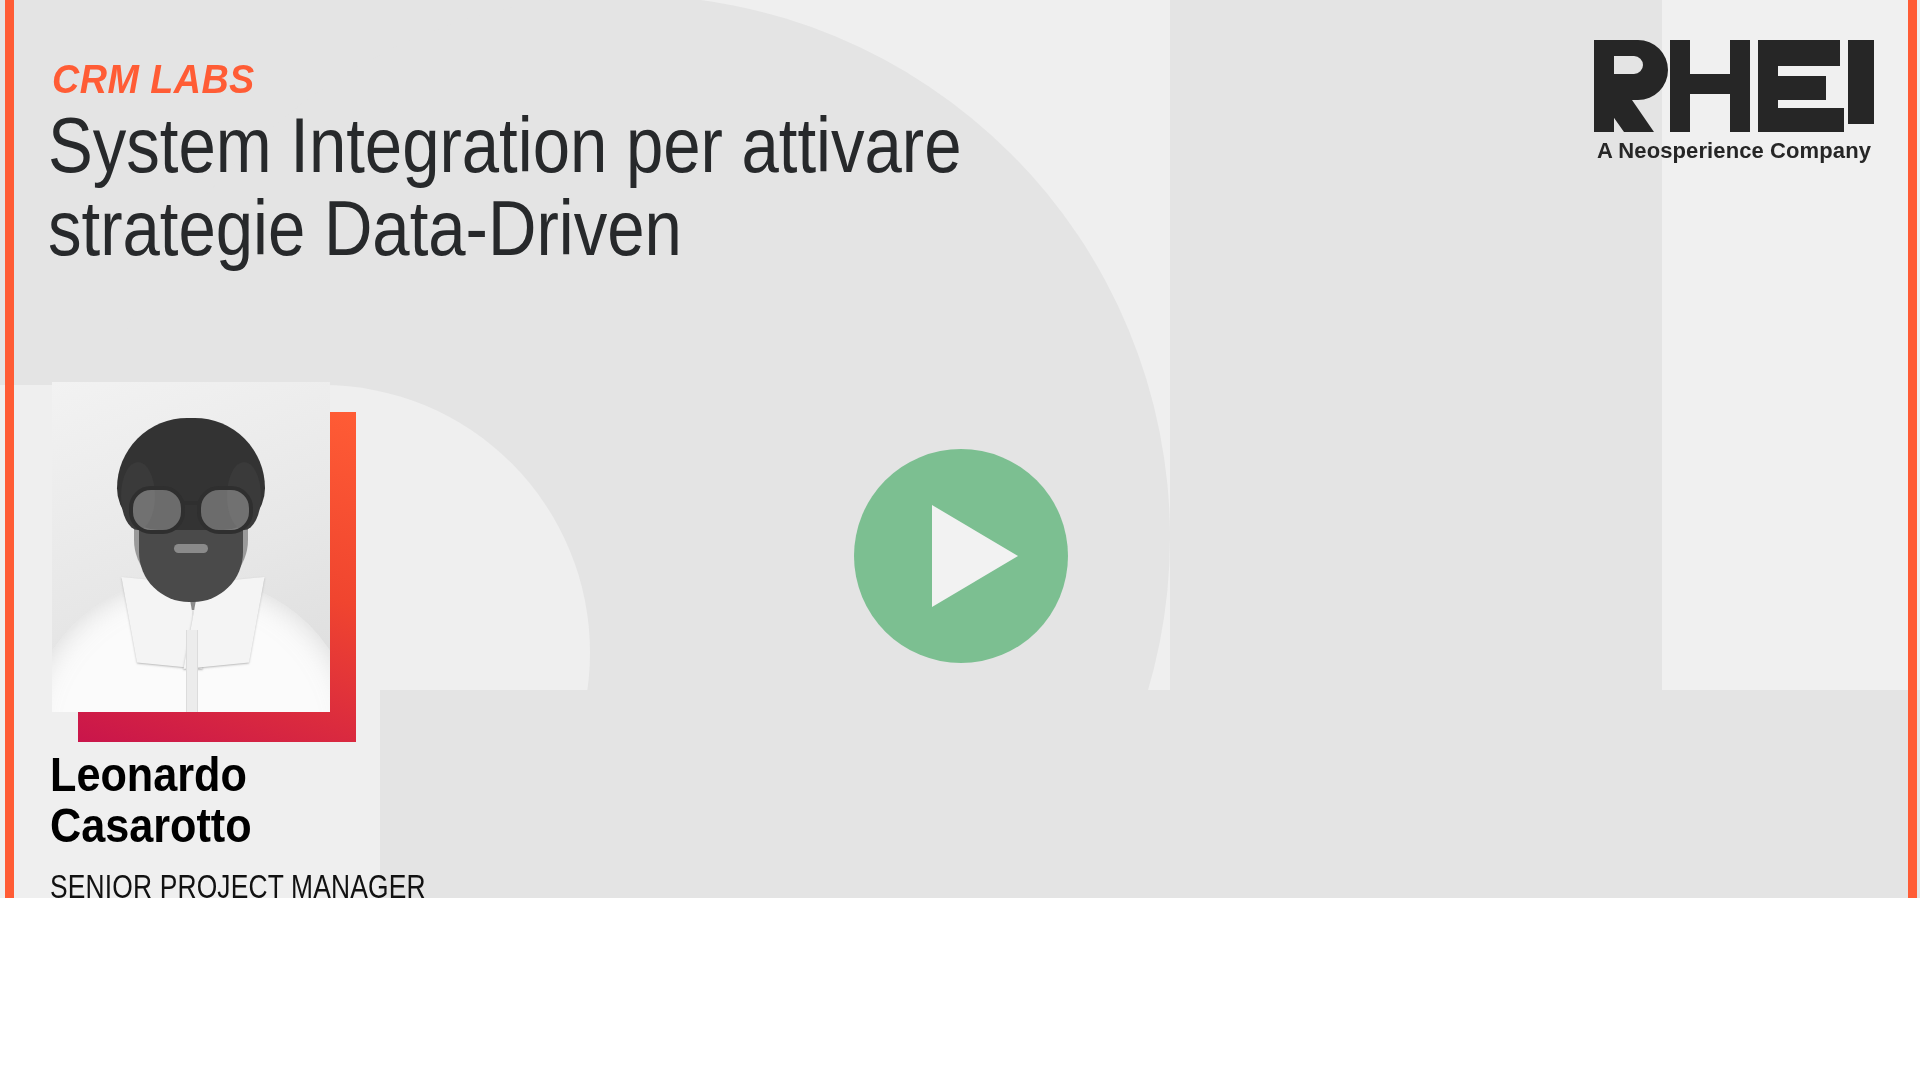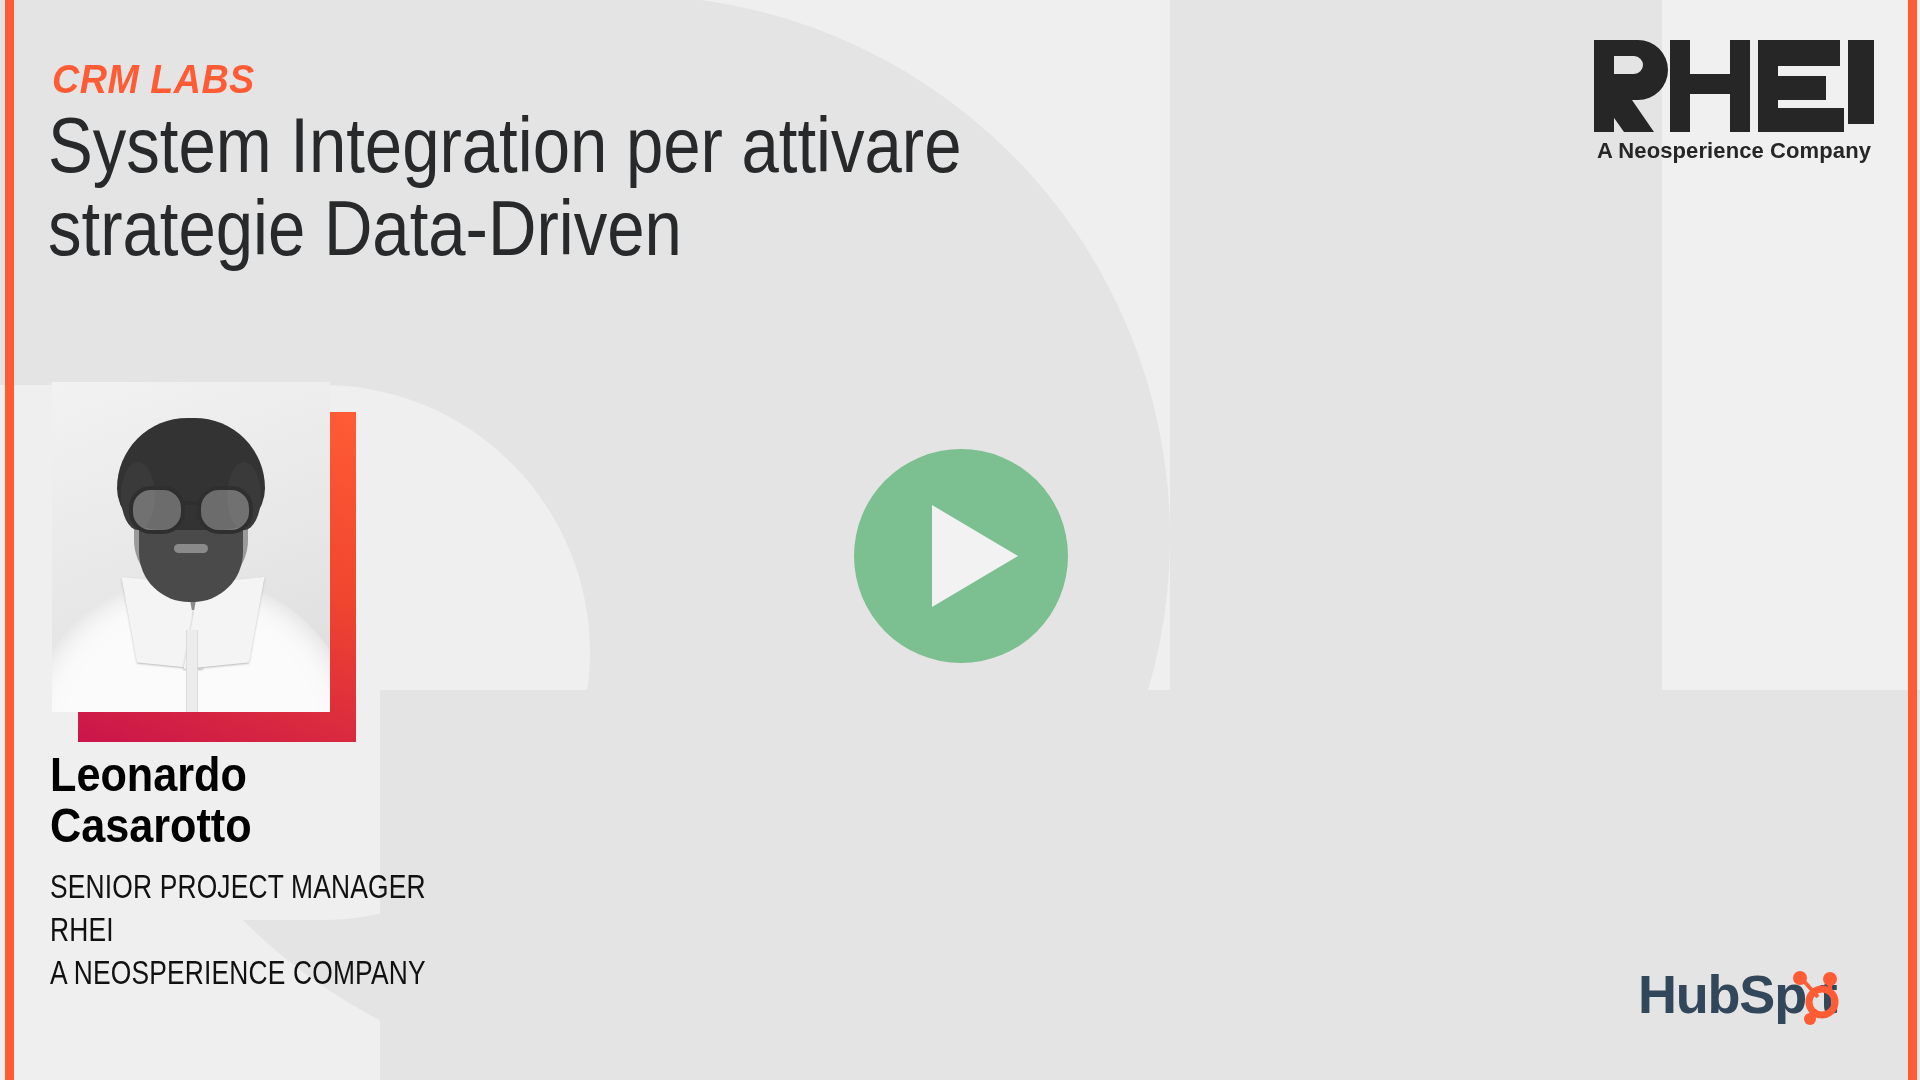--- a/index.html
+++ b/index.html
@@ -8,21 +8,21 @@
     padding: 0;
     background: #ffffff;
   }
   body {
     font-family: "Liberation Sans", sans-serif;
   }
 
   .slide {
     position: relative;
     width: 1920px;
-    height: 1080px;
+    height: 898px;
     overflow: hidden;
     background: #efefef;
   }
 
   
 
   
   .bg-disc {
     position: absolute;
     left: 85px;

